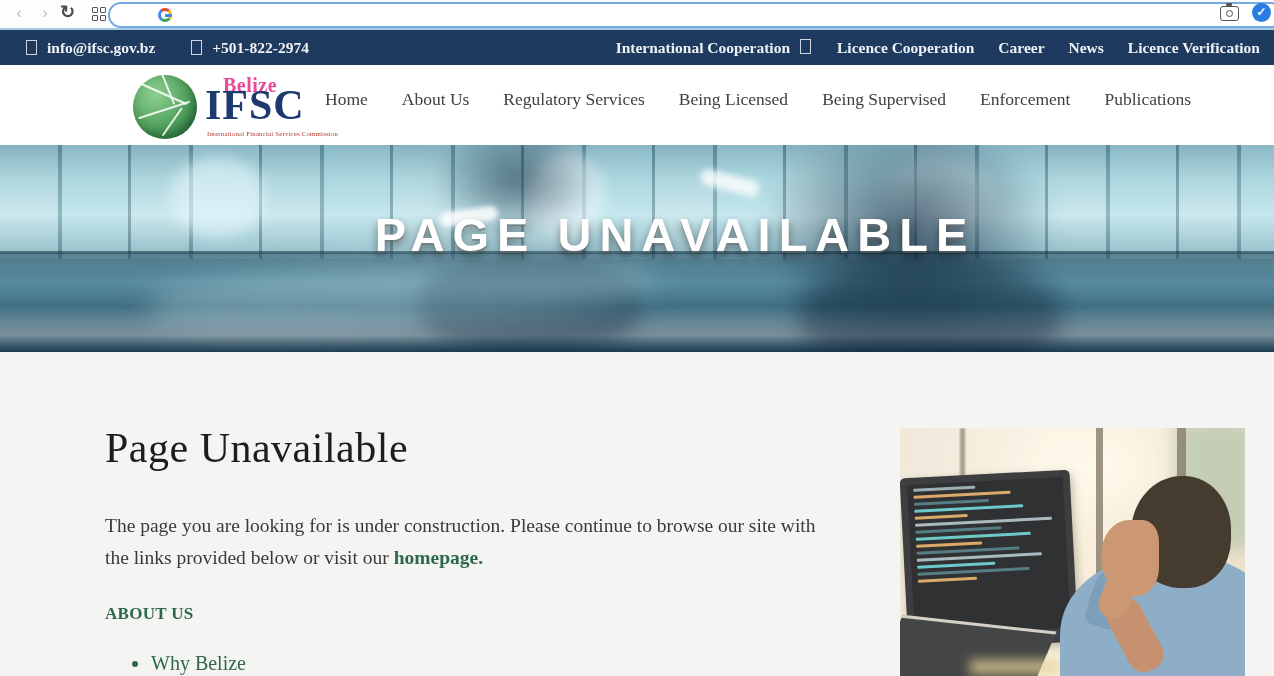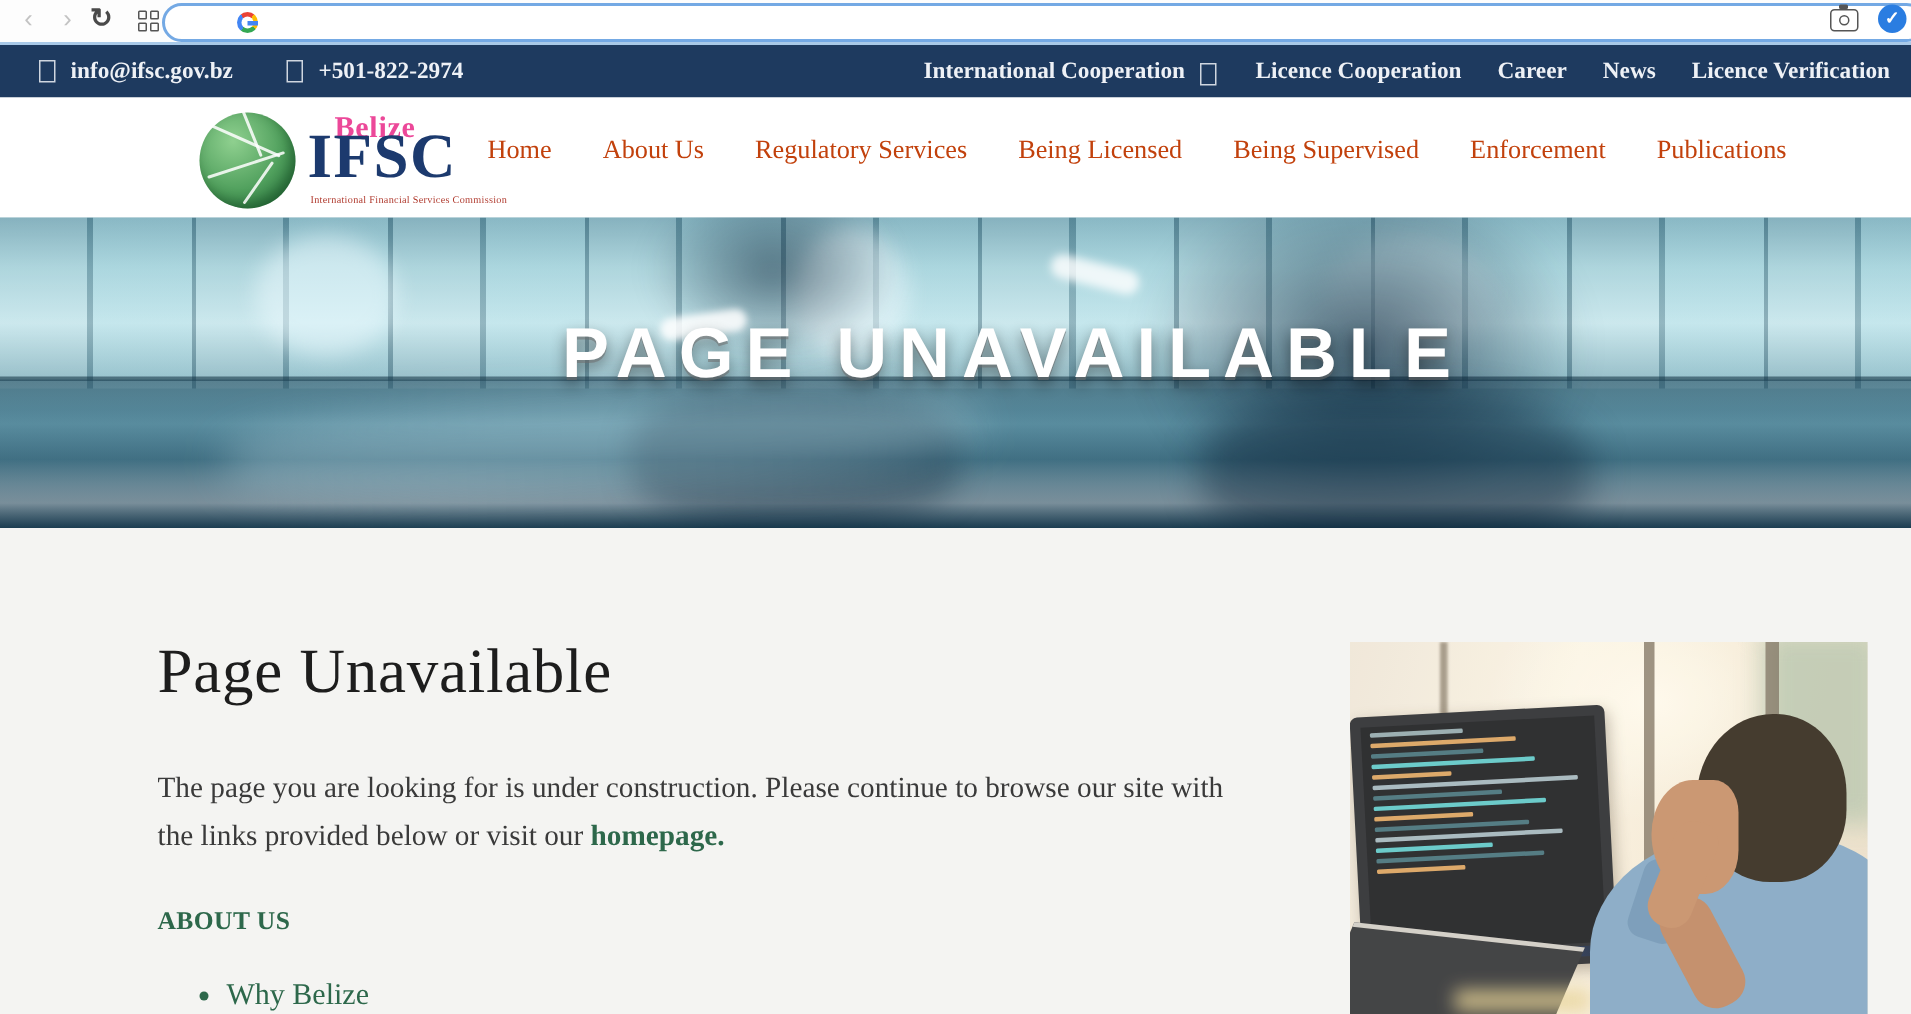--- a/index.html
+++ b/index.html
@@ -29,39 +29,39 @@
   .edge-glyph{position:absolute;left:1163px;top:1px;width:10px;height:16px;color:#333;font-size:14px;overflow:hidden;}
 
   
   .topbar{position:absolute;left:0;top:30px;width:1274px;height:35px;background:#1e3a5f;color:#eef1f6;
           font-family:"Liberation Serif",serif;font-size:15.5px;font-weight:bold;padding-left:48px;}
   .topbar .row{position:absolute;top:0;height:35px;display:flex;align-items:center;}
   .tofu{display:inline-block;width:9px;height:13px;border:1px solid #cfd6e0;margin:0 2px;vertical-align:-1px;}
   .contact{left:24px;gap:8px;}
   .contact .item{display:flex;align-items:center;gap:8px;margin-right:26px;cursor:pointer;}
   .toplinks{right:62px;gap:24px;}
-  .toplinks .item{display:flex;align-items:flex-end;gap:8px;cursor:pointer;white-space:nowrap;}
+  .toplinks .item{display:flex;align-items:flex-start;gap:8px;cursor:pointer;white-space:nowrap;}
   .search-tofu{position:absolute;right:31px;top:11px;}
   .edge-cut{position:absolute;right:-4px;top:11px;width:10px;height:13px;border:1px solid #cfd6e0;}
 
   
   .header{position:absolute;left:0;top:65px;width:1274px;height:80px;background:#fff;}
   .logo{position:absolute;left:133px;top:9px;width:160px;height:66px;cursor:pointer;}
   .globe{position:absolute;left:0;top:1px;width:64px;height:64px;border-radius:50%;
          background:radial-gradient(circle at 35% 30%,#8fd08f,#4f9f5c 55%,#2e7a44 85%);box-shadow:inset -3px -4px 8px rgba(0,40,10,.35);}
   .globe i{position:absolute;background:rgba(255,255,255,.85);height:1.5px;border-radius:1px;}
   .globe i:nth-child(1){left:6px;top:18px;width:50px;transform:rotate(24deg);}
   .globe i:nth-child(2){left:4px;top:34px;width:54px;transform:rotate(-18deg);}
   .globe i:nth-child(3){left:14px;top:10px;width:40px;transform:rotate(68deg);}
   .globe i:nth-child(4){left:22px;top:46px;width:34px;transform:rotate(-55deg);}
   .logo-belize{position:absolute;left:90px;top:0px;font-size:20px;font-weight:bold;color:#ec4899;letter-spacing:.5px;}
   .logo-ifsc{position:absolute;left:72px;top:10px;font-size:42px;font-weight:bold;color:#1c3a6e;letter-spacing:1px;line-height:1;}
   .logo-tag{position:absolute;left:74px;top:56px;font-size:6.8px;color:#b03a2e;white-space:nowrap;letter-spacing:.2px;}
   .mainnav{position:absolute;left:325px;top:0;height:68px;display:flex;align-items:center;gap:34px;
-           font-size:17.5px;color:#c2410c;}
+           font-size:17.5px;color:#404040;}
   .mainnav .item{cursor:pointer;white-space:nowrap;}
 
   
   .banner{position:absolute;left:0;top:145px;width:1274px;height:207px;overflow:hidden;
           background:linear-gradient(180deg,#6fa3b2 0%,#9ecdd6 16%,#c2e4ea 34%,#8cb9c4 50%,#5f93a4 62%,#47798c 78%,#30607412 92%,#2a5265 100%);}
   .banner .glass{position:absolute;inset:0 0 45% 0;
       background:repeating-linear-gradient(90deg,rgba(255,255,255,.16) 0 58px,rgba(25,65,85,.28) 58px 62px,rgba(205,238,244,.28) 62px 128px,rgba(20,55,75,.3) 128px 131px);}
   .banner .floor{position:absolute;left:0;top:52%;width:100%;height:48%;
       background:linear-gradient(180deg,rgba(35,75,95,.55),rgba(90,140,160,.35) 30%,rgba(40,80,100,.5) 70%,rgba(20,50,70,.65));}
   .banner .floorline{position:absolute;left:0;top:51%;width:100%;height:3px;background:rgba(15,45,62,.55);}

